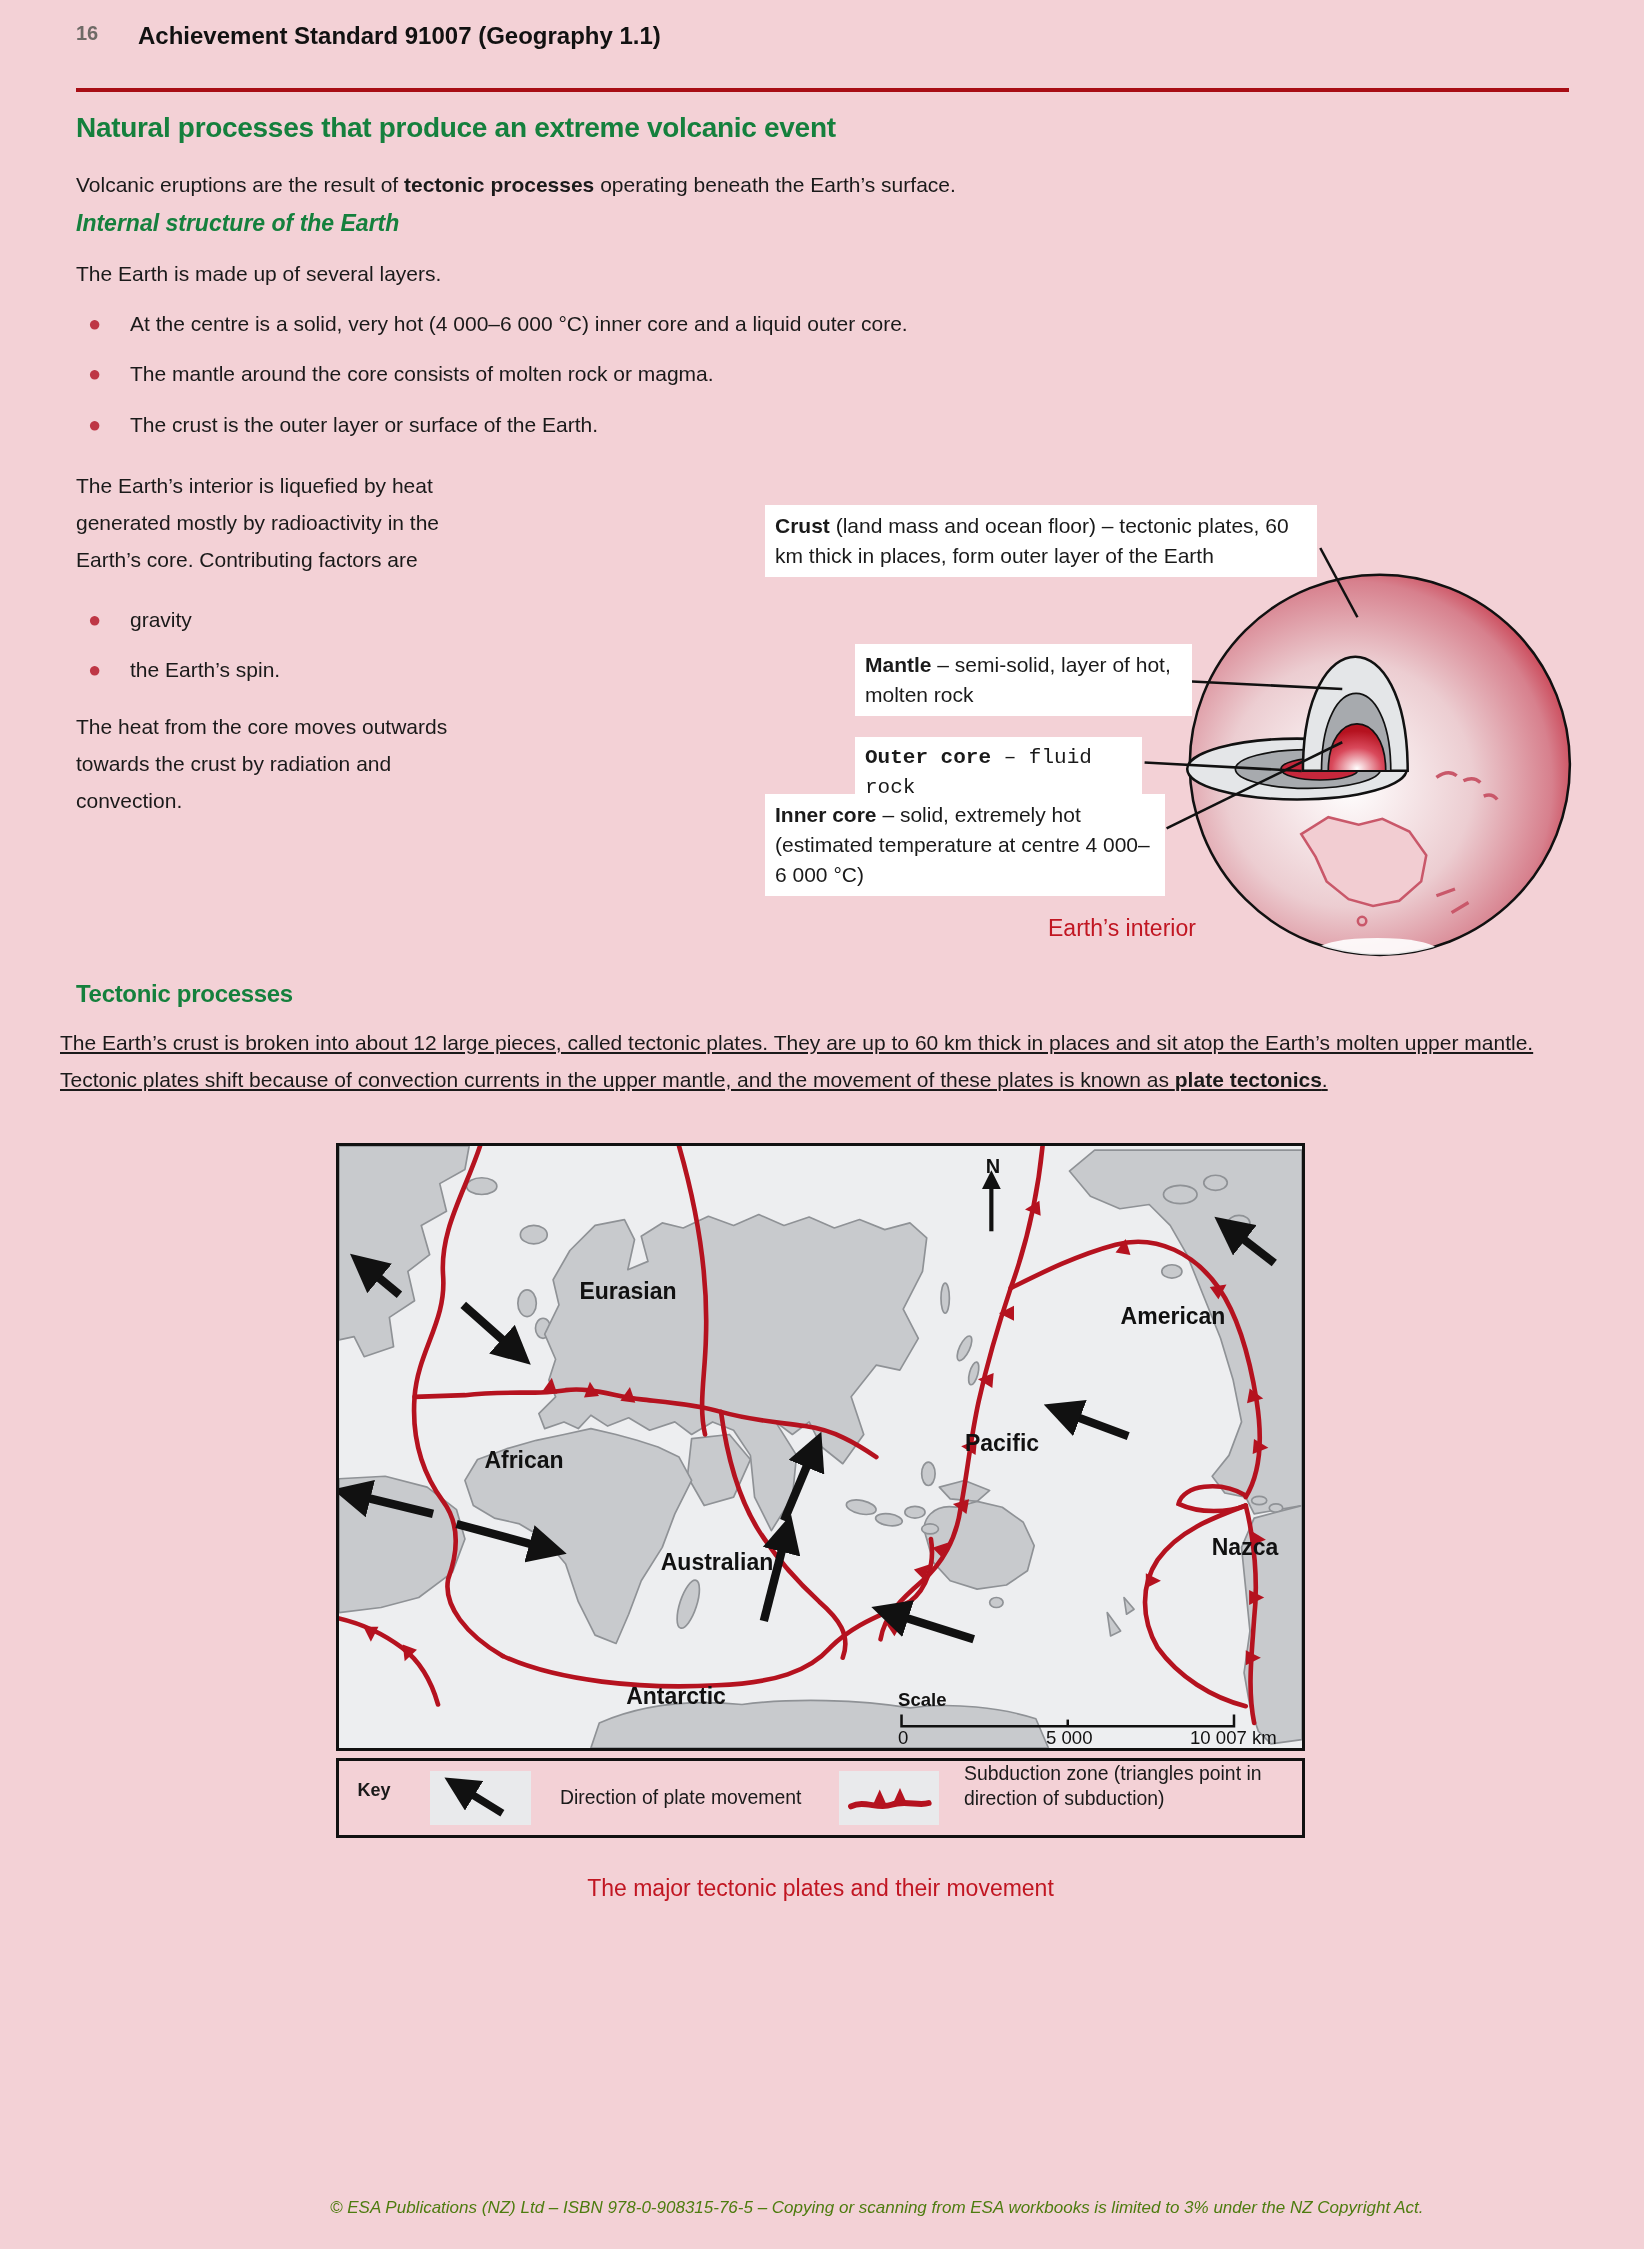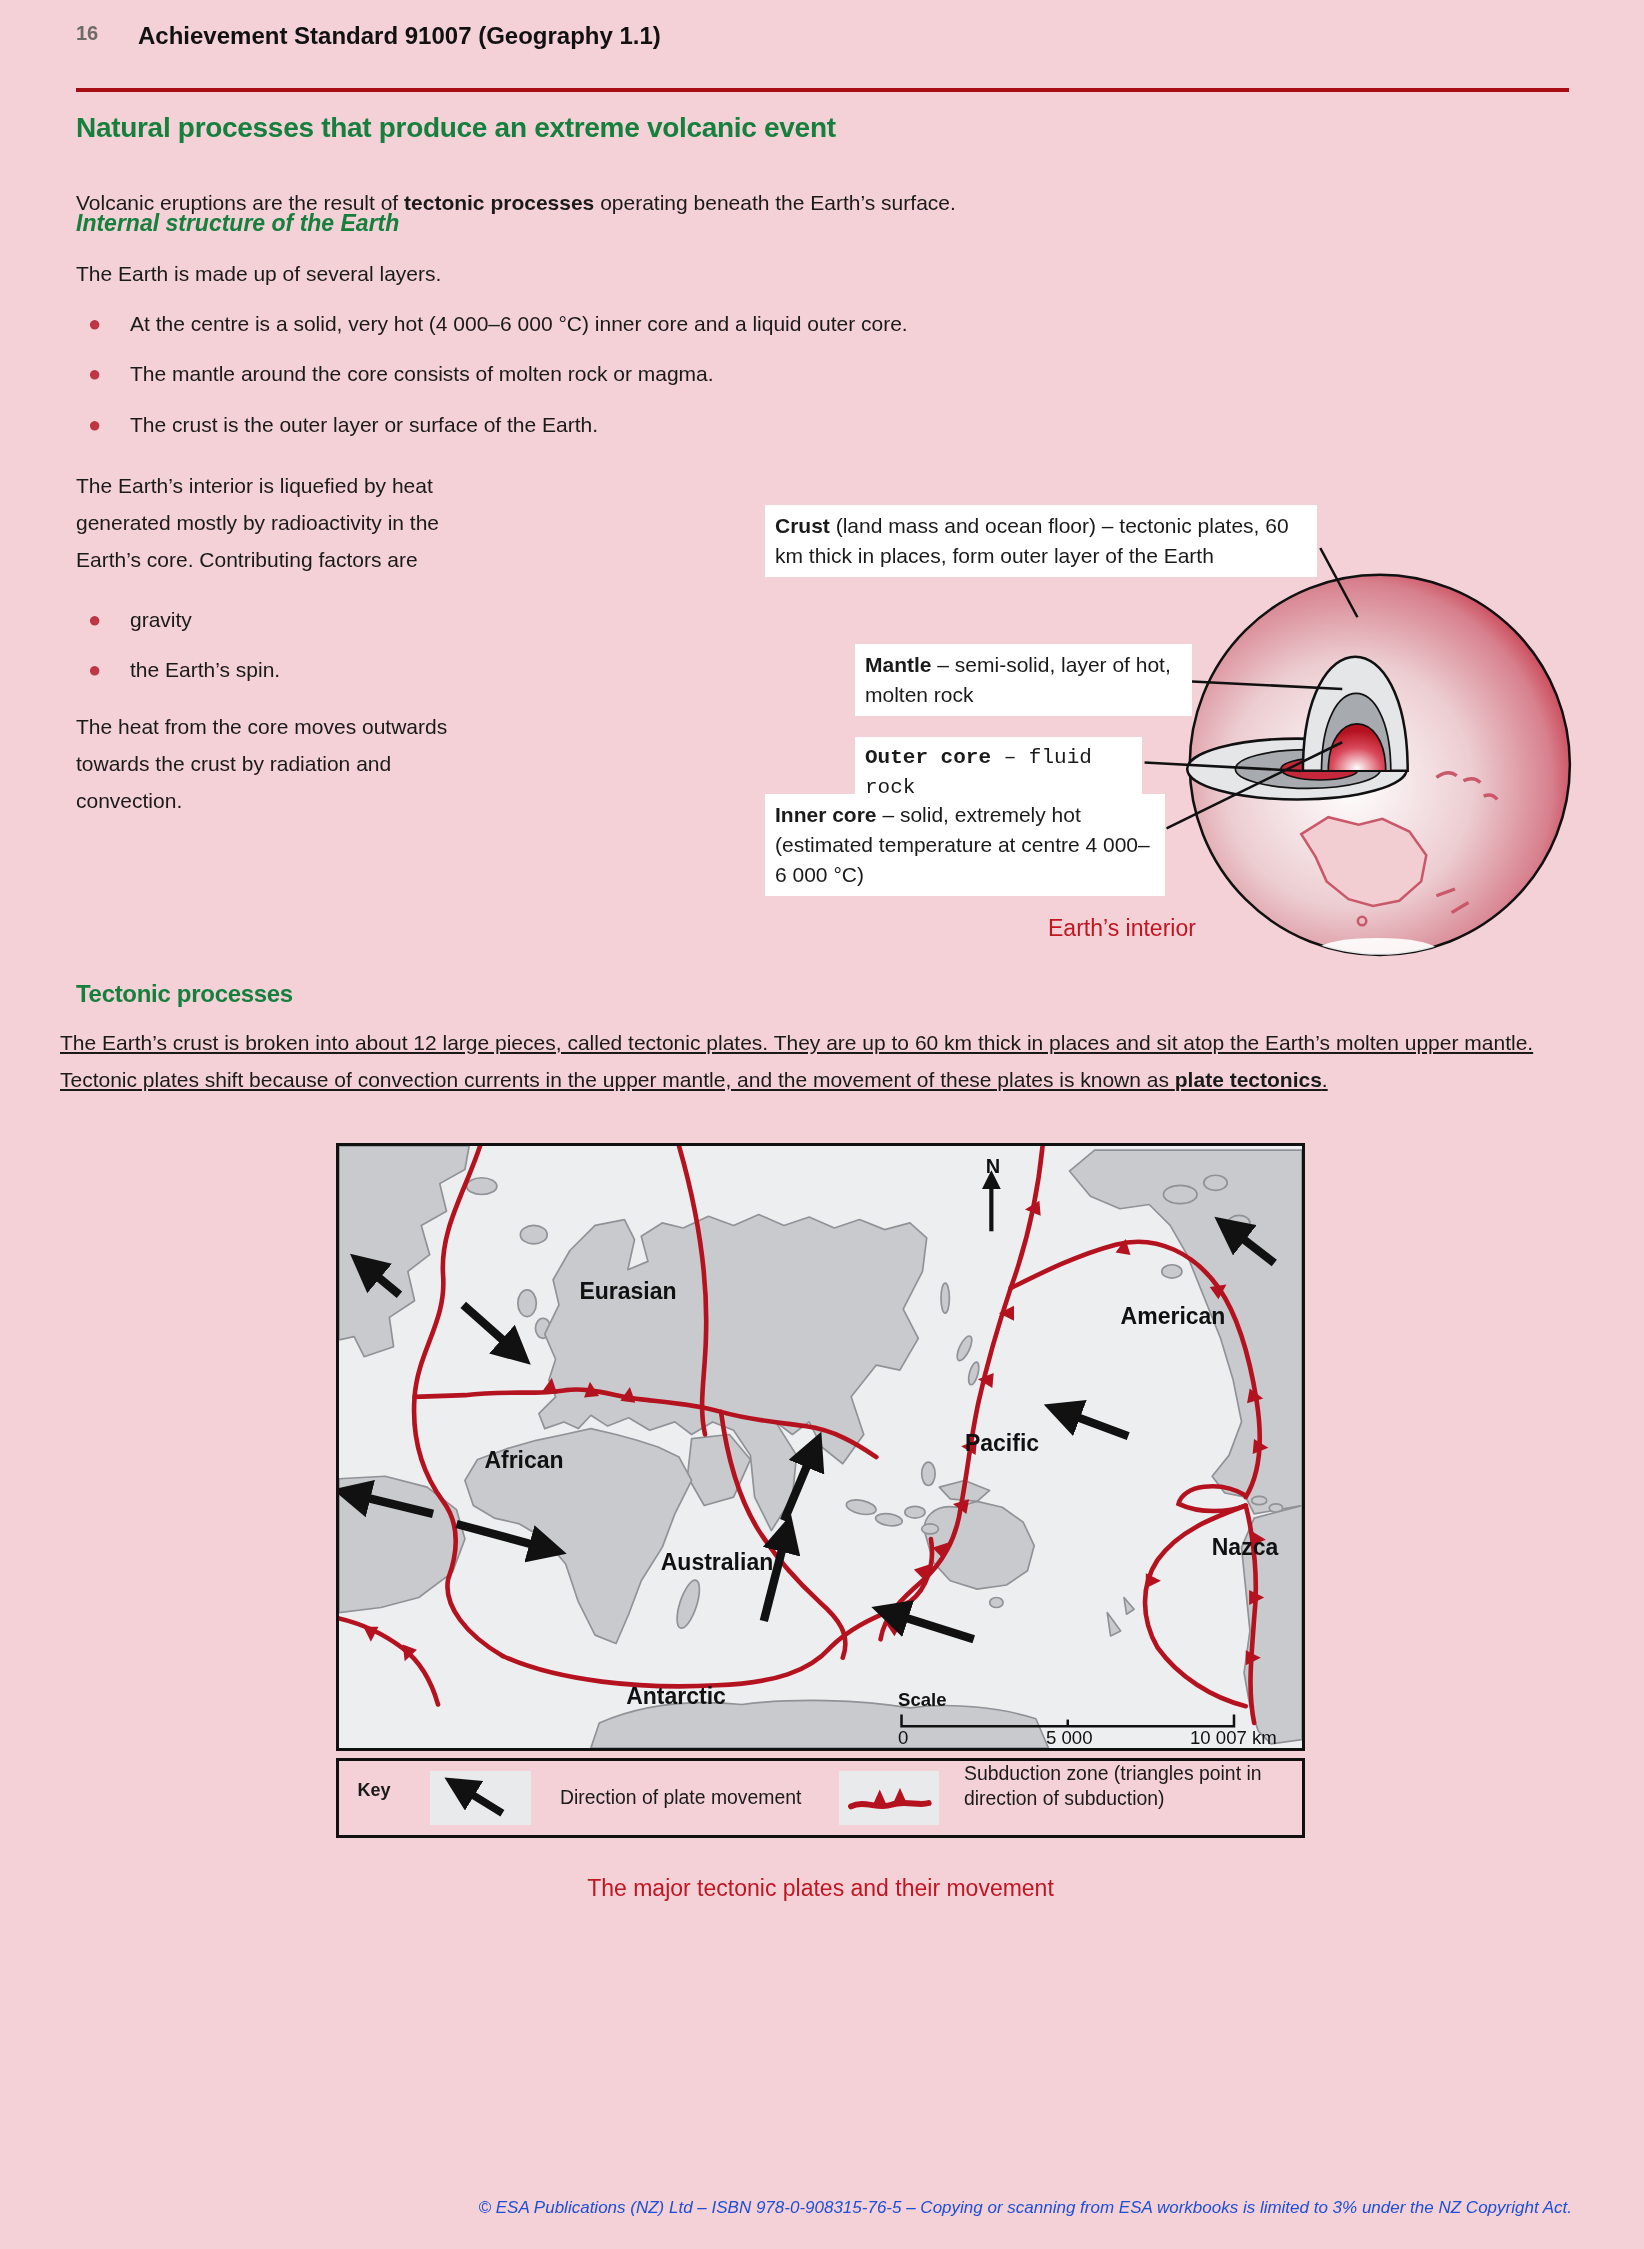--- a/index.html
+++ b/index.html
@@ -17,35 +17,35 @@
   ul.blt li{position:relative;padding-left:54px;margin-bottom:14.4px;font-size:21px;line-height:36px;}
   ul.blt li .dot{position:absolute;left:12px;top:0;color:#be3645;font-size:22px;}
   .lblbox{background:#ffffff;font-size:21px;line-height:30px;padding:6px 10px;}
   .lblbox b{font-weight:bold;}
   .maplabel{font-size:23px;font-weight:bold;color:#111;transform:translate(-50%,-50%);white-space:nowrap;}
   .mapsmall{font-size:18.6px;color:#111;white-space:nowrap;margin-top:43px;}
   .caption{font-size:23px;color:#c11622;}
   .keytitle{font-size:18px;font-weight:bold;}
   .keytext{font-size:19.4px;line-height:24.5px;}
   .swatch{background:#e9eaec;}
-  .footer{font-size:17px;font-style:italic;color:#1d4ed8;text-align:right;}
+  .footer{font-size:17px;font-style:italic;color:#4d7c0f;text-align:left;}
 </style>
 </head>
 <body>
 
 <div class="page">
 
   <div class="abs pagenum" style="left:76px;top:22px;">16</div>
   <div class="abs htitle" style="left:138px;top:22px;">Achievement Standard 91007 (Geography 1.1)</div>
   <div class="abs rule" style="left:76px;top:88px;width:1493px;"></div>
 
   <div class="abs title hgray" style="left:76px;top:112px;width:1493px;">
     <span>Natural processes that produce an extreme volcanic event</span>
   </div>
-  <div class="abs body" style="left:76px;top:166px;width:1493px;margin-top:18px;">
+  <div class="abs body" style="left:76px;top:166px;width:1493px;">
     <span>Volcanic eruptions are the result of </span><b>tectonic processes</b><span> operating beneath the Earth’s surface.</span>
   </div>
 
   <div class="abs subhead hgray" style="left:76px;top:210px;">Internal structure of the Earth</div>
   <div class="abs body" style="left:76px;top:255px;width:930px;">The Earth is made up of several layers.</div>
 
   <div class="abs" style="left:76px;top:306px;width:1493px;">
     <ul class="blt">
       <li><span class="dot">●</span><span>At the centre is a solid, very hot (4 000–6 000 °C) inner core and a liquid outer core.</span></li>
       <li><span class="dot">●</span><span>The mantle around the core consists of molten rock or magma.</span></li>

